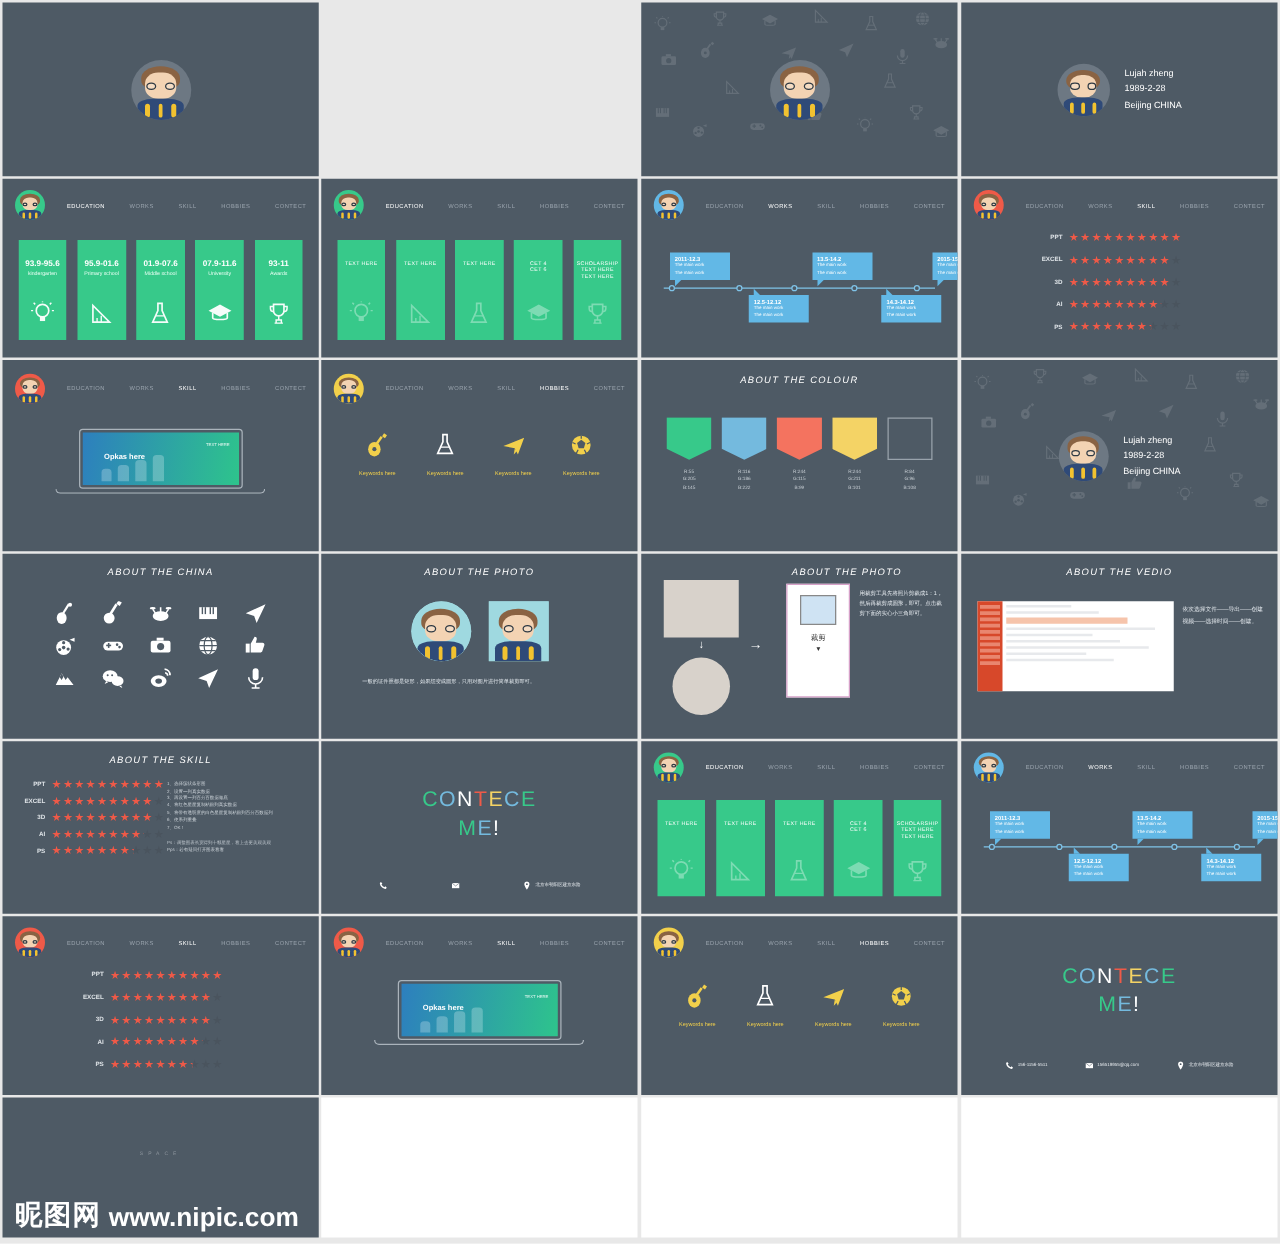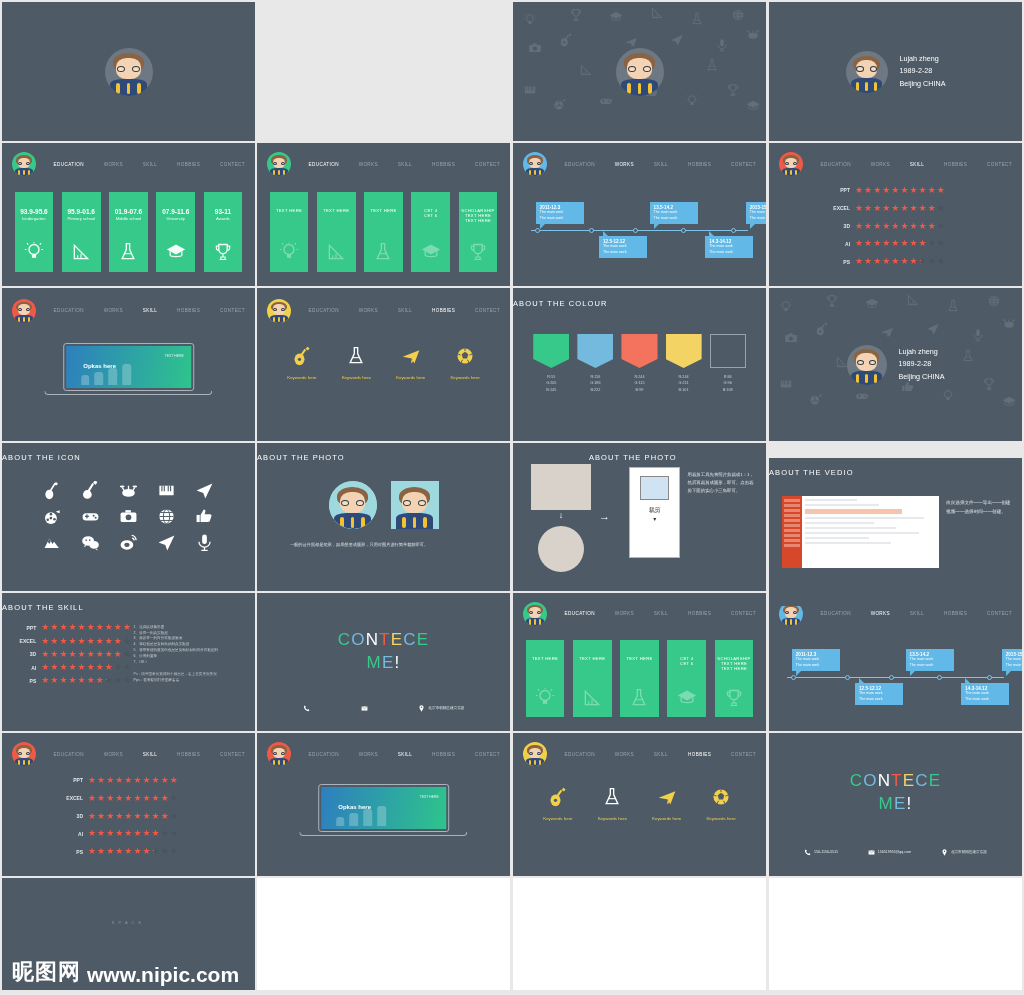--- a/index.html
+++ b/index.html
@@ -72,22 +72,22 @@
 
   
   .sw-wrap { position:absolute; left:8%; right:8%; top:30%; display:flex; justify-content:space-between; }
   .sw-item { width:17%; text-align:center; }
   .sw-chip { width:100%; height:34px; clip-path:polygon(0 0,100% 0,100% 74%,50% 100%,0 74%); }
   .sw-chip.outline { background:none; border:1px solid #99a3ac; }
   .sw-vals { margin-top:6px; font-size:3.8px; color:#c8cfd5; line-height:1.7; }
 
   
   .slide-title {
-    position:absolute; left:0; top:7%; width:100%; 
-    font-size:7.5px; color:#ffffff; letter-spacing:1.1px;
+    position:absolute; left:0; top:7%; width:100%; text-align:center;
+    font-size:7.5px; color:#ffffff; letter-spacing:1.1px;font-style:italic;
   }
 
   
   .icon-grid { position:absolute; left:14%; right:14%; top:26%; display:flex; flex-wrap:wrap; justify-content:space-between; row-gap:7px; }
   .ic { width:17%; display:flex; align-items:center; justify-content:center; color:#fff; }
 
   
   .hob-row { position:absolute; left:7%; right:7%; top:38%; display:flex; justify-content:space-around; }
   .hob { text-align:center; color:#f2d04b; }
   .hob .hl { font-size:4.4px; color:#f2d04b; margin-top:5px; display:block; }
@@ -1166,21 +1166,21 @@
             <div class="av-btn c"></div>
           </div>
           <div class="prof-txt">
             <div>Lujah zheng</div>
             <div>1989-2-28</div>
             <div>Beijing CHINA</div>
           </div>
         </div>
       </div>
       <div class="slide" style="left: 2px; top: 443px; width: 253px; height: 148px;">
-        <div class="slide-title">ABOUT THE ICON</div>
+        <div class="slide-title">ABOUT THE CHINA</div>
         <div class="icon-grid">
           <div class="ic">
             <svg viewBox="0 0 24 24" width="19" height="19" style="color: rgb(255, 255, 255);">
               <ellipse cx="8" cy="17" rx="5" ry="6" fill="#fff"></ellipse>
               <rect x="11" y="2" width="2.2" height="12" transform="rotate(32 12 8)" fill="#fff"></rect>
               <circle cx="16.5" cy="3.5" r="2" fill="#fff"></circle>
             </svg>
           </div>
           <div class="ic">
             <svg viewBox="0 0 24 24" width="19" height="19" style="color: rgb(255, 255, 255);">
@@ -1330,21 +1330,21 @@
           <div class="face-ci"></div>
         </div>
         <div class="arrow-r">→</div>
         <div class="crop-panel">
           <div style="margin: 8px auto 0px; width: 60%; height: 24px; background: rgb(207, 227, 243); border: 1px solid rgb(136, 136, 136);"></div>
           <div style="text-align: center; font-size: 6px; color: rgb(51, 51, 51); margin-top: 6px;">裁剪</div>
           <div style="text-align: center; font-size: 6px; color: rgb(51, 51, 51);">▾</div>
         </div>
         <div class="crop-note">用裁剪工具先将照片剪裁成1：1，然后再裁剪成圆形，即可。点击裁剪下面的实心小三角即可。</div>
       </div>
-      <div class="slide" style="left: 769px; top: 458px; width: 253px; height: 148px;">
+      <div class="slide" style="left: 769px; top: 443px; width: 253px; height: 148px;">
         <div class="slide-title">ABOUT THE VEDIO</div>
         <div class="vedio-shot">
           <div class="vs-rail">
             <i></i>
             <i></i>
             <i></i>
             <i></i>
             <i></i>
             <i></i>
             <i></i>

